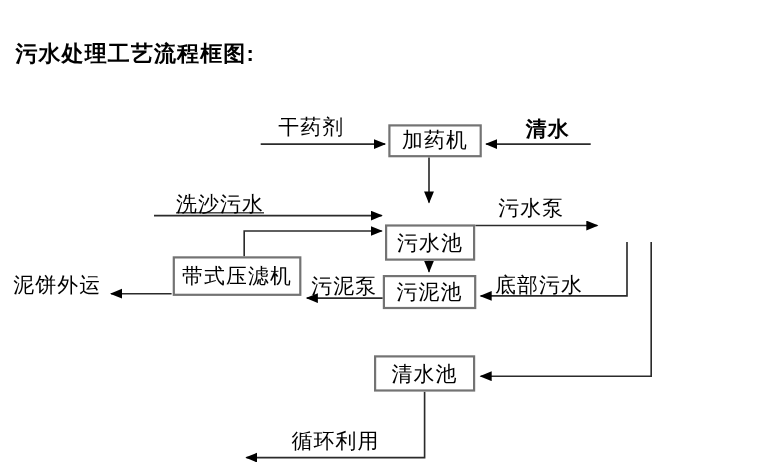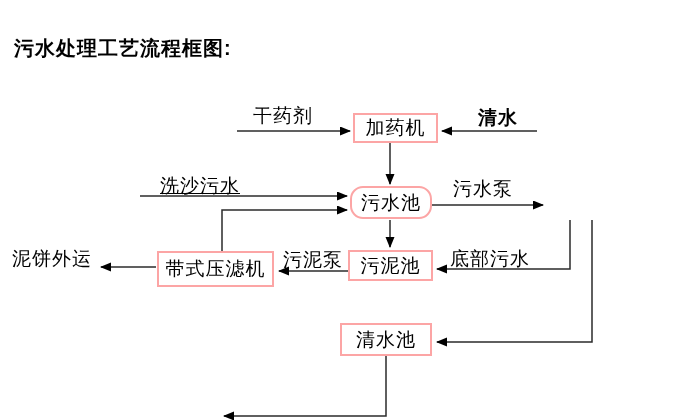--- a/index.html
+++ b/index.html
@@ -12,38 +12,38 @@
     overflow:hidden;
     margin-top:24px;
   }
   #title{
     position:absolute;left:14px;top:11px;
     font-size:20px;font-weight:bold;letter-spacing:1px;
     color:#000;white-space:nowrap;
   }
   .node{
     position:absolute;
-    border:2px solid #fca5a5;
+    border:2px solid #737373;
     background:#fff;
     display:flex;align-items:center;justify-content:center;
     font-size:19px;letter-spacing:1px;white-space:nowrap;
     box-sizing:border-box;
   }
   .flabel{
     position:absolute;
     font-size:19px;letter-spacing:1px;white-space:nowrap;
     color:#000;
   }
   #arrows{position:absolute;left:0;top:0;width:700px;height:420px;}
   
   #n-dosing   {left:353px;top:89px; width:85px; height:30px;}
-  #n-sewage   {left:350px;top:162px;width:82px; height:33px;border-radius:13px;}
+  #n-sewage   {left:350px;top:180px;width:82px; height:33px;}
   #n-tower    {left:546px;top:166px;width:136px;height:30px;}
   #n-sludge   {left:348px;top:226px;width:85px; height:31px;}
-  #n-press    {left:157px;top:227px;width:117px;height:36px;}
+  #n-press    {left:157px;top:209px;width:117px;height:36px;}
   #n-clean    {left:340px;top:299px;width:92px; height:33px;}
   
   #l-dry      {left:253px;top:79px;}
   #l-cw       {left:478px;top:81px;font-weight:bold;}
   #l-sand     {left:160px;top:149px;text-decoration:underline;}
   #l-spump    {left:453px;top:152px;}
   #l-filtered {left:257px;top:192px;}
   #l-bottom   {left:450px;top:222px;}
   #l-slpump   {left:283px;top:223px;}
   #l-mudcake  {left:12px; top:222px;}
@@ -84,14 +84,15 @@
   <div class="node" id="n-press">带式压滤机</div>
   <div class="node" id="n-clean">清水池</div>
 
   <span class="flabel" id="l-dry">干药剂</span>
   <span class="flabel" id="l-cw">清水</span>
   <span class="flabel" id="l-sand">洗沙污水</span>
   <span class="flabel" id="l-spump">污水泵</span>
   <span class="flabel" id="l-bottom">底部污水</span>
   <span class="flabel" id="l-mudcake">泥饼外运</span>
   <span class="flabel" id="l-slpump">污泥泵</span>
+  <span class="flabel" id="l-recycle">循环利用</span>
 
 </div>
 
 </body></html>

